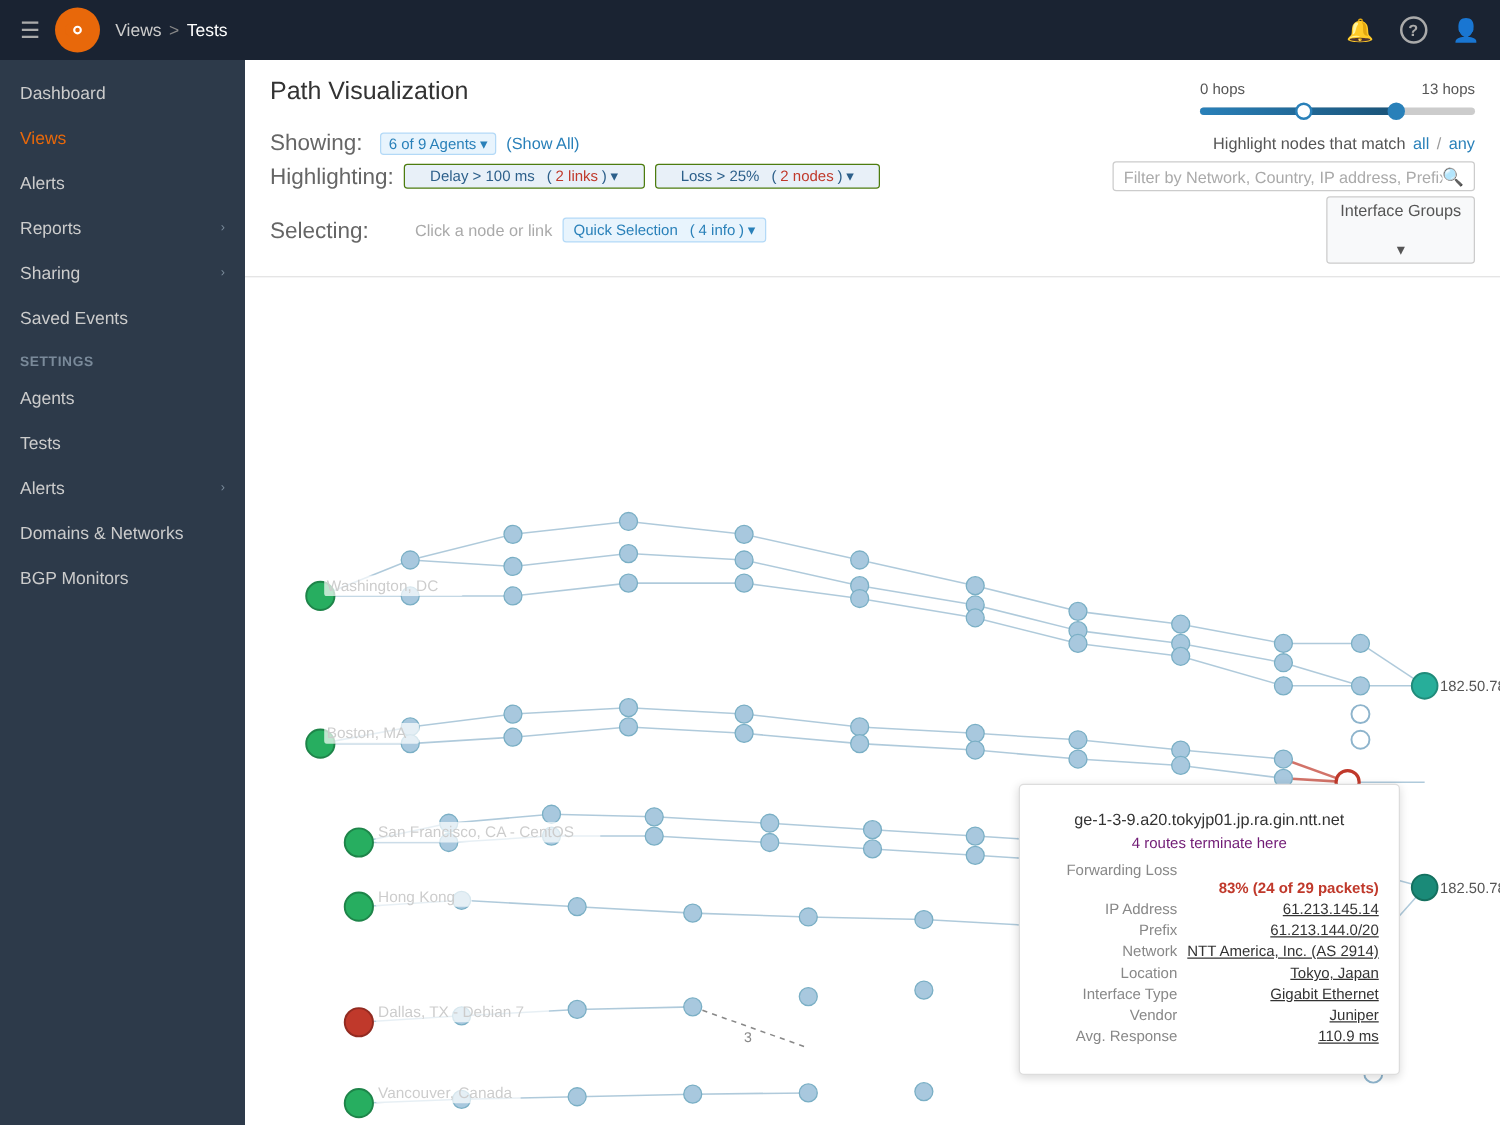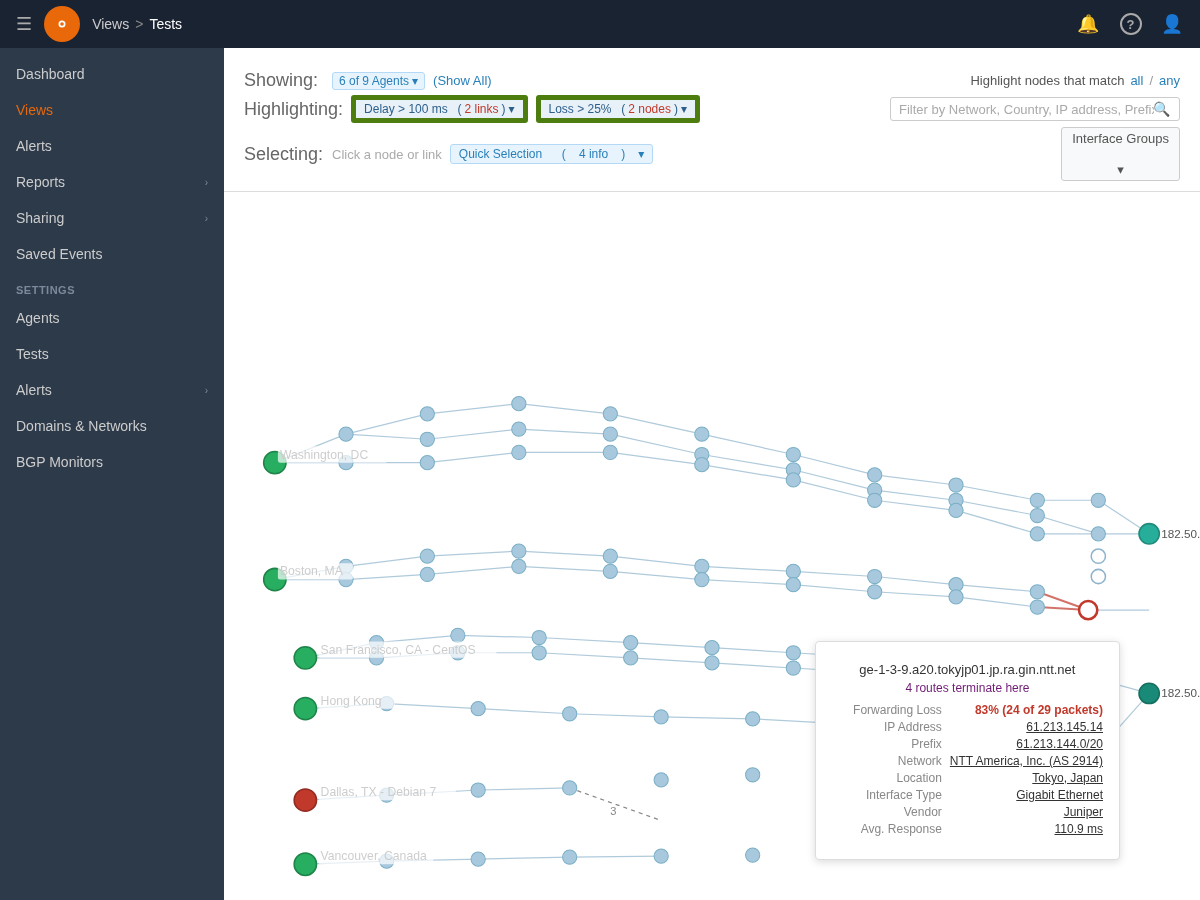--- a/index.html
+++ b/index.html
@@ -12,61 +12,61 @@
     .breadcrumb { display: flex; align-items: center; gap: 6px; color: #ccc; font-size: 14px; }
     .breadcrumb .views { color: #ccc; }
     .breadcrumb .sep { color: #888; }
     .breadcrumb .current { color: #fff; font-weight: 500; }
     .topnav-right { margin-left: auto; display: flex; align-items: center; gap: 20px; color: #aaa; font-size: 18px; }
 
     
     .main-layout { display: flex; flex: 1; overflow: hidden; }
 
     
-    .sidebar { width: 224px; background: #2d3a4a; flex-shrink: 0; padding-top: 8px; overflow-y: auto; }
+    .sidebar { width: 196px; background: #2d3a4a; flex-shrink: 0; padding-top: 8px; overflow-y: auto; }
     .sidebar-item { padding: 10px 16px; font-size: 14px; color: #ccc; cursor: pointer; display: flex; align-items: center; justify-content: space-between; }
     .sidebar-item.active { color: #e8680a; }
     .sidebar-section { padding: 12px 16px 4px; font-size: 11px; color: #7a8a9a; font-weight: 600; letter-spacing: 0.5px; text-transform: uppercase; }
     .sidebar-chevron { font-size: 10px; color: #7a8a9a; }
 
     
     .content { flex: 1; background: #f0f2f4; display: flex; flex-direction: column; overflow: hidden; }
 
     
     .pv-header { background: #fff; padding: 14px 20px 10px; border-bottom: 1px solid #ddd; flex-shrink: 0; }
     .pv-title { font-size: 20px; font-weight: 400; color: #333; margin-bottom: 10px; }
     .pv-label { font-size: 18px; color: #666; min-width: 80px; }
     .pv-badge { background: #e8f4fd; border: 1px solid #b3d9f7; color: #2980b9; border-radius: 3px; padding: 1px 6px; font-size: 12px; cursor: pointer; display: inline-flex; align-items: center; gap: 3px; }
     .pv-link { color: #2980b9; font-size: 13px; cursor: pointer; }
-    .pv-filter-item { background: #e8f0f8; border: 5px solid #4d7c0f; color: #2c5f8a; border-radius: 3px; padding: 2px 8px; font-size: 12px; cursor: pointer; display: inline-flex; align-items: flex-start; gap: 3px; }
+    .pv-filter-item { background: #e8f0f8; border: 1px solid #4d7c0f; color: #2c5f8a; border-radius: 3px; padding: 2px 20px; font-size: 12px; cursor: pointer; display: inline-flex; align-items: flex-start; gap: 3px; }
     .pv-filter-red { color: #c0392b; }
     .hl-link { color: #2980b9; font-size: 13px; cursor: pointer; }
     .filter-input-wrap { border: 1px solid #ccc; border-radius: 3px; background: #fff; display: flex; align-items: center; padding: 3px 8px; width: 290px; }
     .filter-input { border: none; outline: none; font-size: 13px; color: #555; flex: 1; background: transparent; }
     .filter-input::placeholder { color: #aaa; }
     .search-icon { color: #aaa; font-size: 14px; }
 
     
     .ig-btn { border: 1px solid #ccc; border-radius: 3px; background: #f8f9fa; color: #555; padding: 3px 10px; font-size: 13px; cursor: pointer; display: inline-flex; align-items: center; gap: 16px; flex-direction: column; }
 
     
-    .qs-badge { background: #e8f4fd; border: 1px solid #b3d9f7; color: #2980b9; border-radius: 3px; padding: 2px 8px; font-size: 12px; cursor: pointer; display: inline-flex; align-items: center; gap: 13px; }
+    .qs-badge { background: #e8f4fd; border: 1px solid #b3d9f7; color: #2980b9; border-radius: 3px; padding: 2px 8px; font-size: 12px; cursor: pointer; display: inline-flex; align-items: center; gap: 3px; }
 
     
     .viz-area { flex: 1; background: #fff; position: relative; overflow: hidden; }
     .viz-svg { width: 100%; height: 100%; }
 
     
     .tooltip { position: absolute; bottom: 40px; right: 80px; background: #fff; border: 1px solid #ddd; border-radius: 4px; padding: 20px 16px; font-size: 12px; color: #333; min-width: 260px; box-shadow: 0 2px 8px rgba(0,0,0,0.15); }
     .tooltip-title { font-size: 13px; font-weight: 500; color: #333; text-align: center; margin-bottom: 4px; }
     .tooltip-subtitle { color: #701a75; text-align: center; font-size: 12px; margin-bottom: 8px; font-weight: 500; }
     .tooltip-row { display: flex; justify-content: space-between; margin-bottom: 3px; }
     .tooltip-key { color: #888; text-align: right; min-width: 110px; margin-right: 8px; }
     .tooltip-val { color: #333; font-weight: 400; text-decoration: underline; }
-    .tooltip-val-red { color: #c0392b; font-weight: 600; }
+    .tooltip-val-red { color: #c0392b; font-weight: 600; margin-top: 14px; }
   </style>
 </head>
 <body>
 
 <div class="topnav">
   <span class="hamburger">☰</span>
   <div class="logo-icon">
     <svg width="20" height="14" viewBox="0 0 20 14" fill="none">
       <ellipse cx="10" cy="7" rx="10" ry="7" fill="#e8680a"></ellipse>
       <circle cx="10" cy="7" r="3.5" fill="#fff"></circle>
@@ -125,20 +125,38 @@
       <span>Domains &amp; Networks</span>
     </div>
     <div class="sidebar-item">
       <span>BGP Monitors</span>
     </div>
   </div>
 
   <div class="content">
 
     <div class="pv-header" style="position:relative;">
+      <div style="display:flex;justify-content:space-between;align-items:flex-start;">
+        <div>
+          <div class="pv-title">Path Visualization</div>
+        </div>
+
+        <div style="display:flex;flex-direction:column;align-items:center;min-width:220px;padding-top:2px;">
+          <div style="display:flex;justify-content:space-between;width:220px;">
+            <span style="font-size:12px;color:#555;">0 hops</span>
+            <span style="font-size:12px;color:#555;">13 hops</span>
+          </div>
+          <div style="position:relative;width:220px;height:14px;margin-top:4px;">
+            <div style="width:220px;height:6px;background:#ccc;border-radius:3px;position:absolute;top:4px;"></div>
+            <div style="width:160px;height:6px;background:linear-gradient(to right,#2980b9,#1a5276);border-radius:3px;position:absolute;top:4px;left:0;"></div>
+            <div style="width:14px;height:14px;background:#fff;border:2px solid #2980b9;border-radius:50%;position:absolute;top:0;left:76px;"></div>
+            <div style="width:14px;height:14px;background:#2980b9;border:2px solid #2980b9;border-radius:50%;position:absolute;top:0;left:150px;"></div>
+          </div>
+        </div>
+      </div>
 
       <div style="display:flex;flex-direction:column;gap:4px;margin-top:8px;">
 
         <div style="display:flex;align-items:center;gap:8px;">
           <span class="pv-label">Showing:</span>
           <span class="pv-badge">
             <span>6 of 9 Agents</span>
             <span>▾</span>
           </span>
           <span class="pv-link">(Show All)</span>
@@ -165,21 +183,21 @@
           <div style="margin-left:auto;">
             <div class="filter-input-wrap">
               <input class="filter-input" type="text" placeholder="Filter by Network, Country, IP address, Prefix, or Title…" style="">
               <span class="search-icon">🔍</span>
             </div>
           </div>
         </div>
 
         <div style="display:flex;align-items:center;gap:8px;">
           <span class="pv-label">Selecting:</span>
-          <span style="font-size:13px;color:#aaa;">Click a node or link</span>
+          <span style="font-size:13px;color:#aaa;margin-left:28px;">Click a node or link</span>
           <span class="qs-badge">
             <span>Quick Selection</span>&nbsp;
             (<span>4 info</span>)
             <span>▾</span>
           </span>
           <div style="margin-left:auto;">
             <span class="ig-btn">
               <span>Interface Groups</span>
               <span>▾</span>
             </span>

